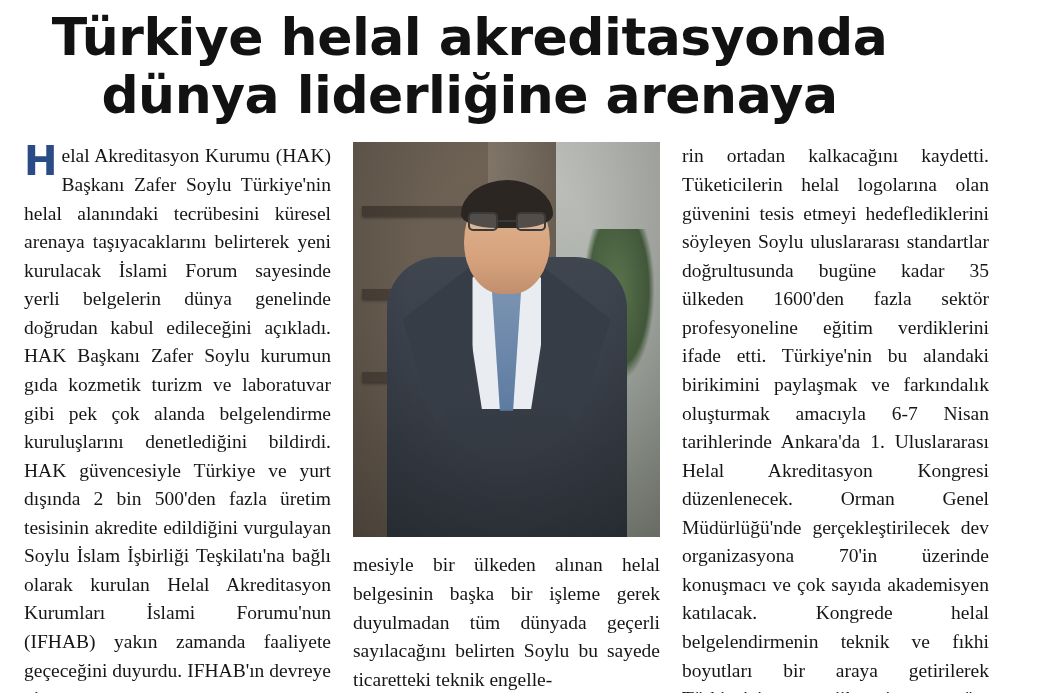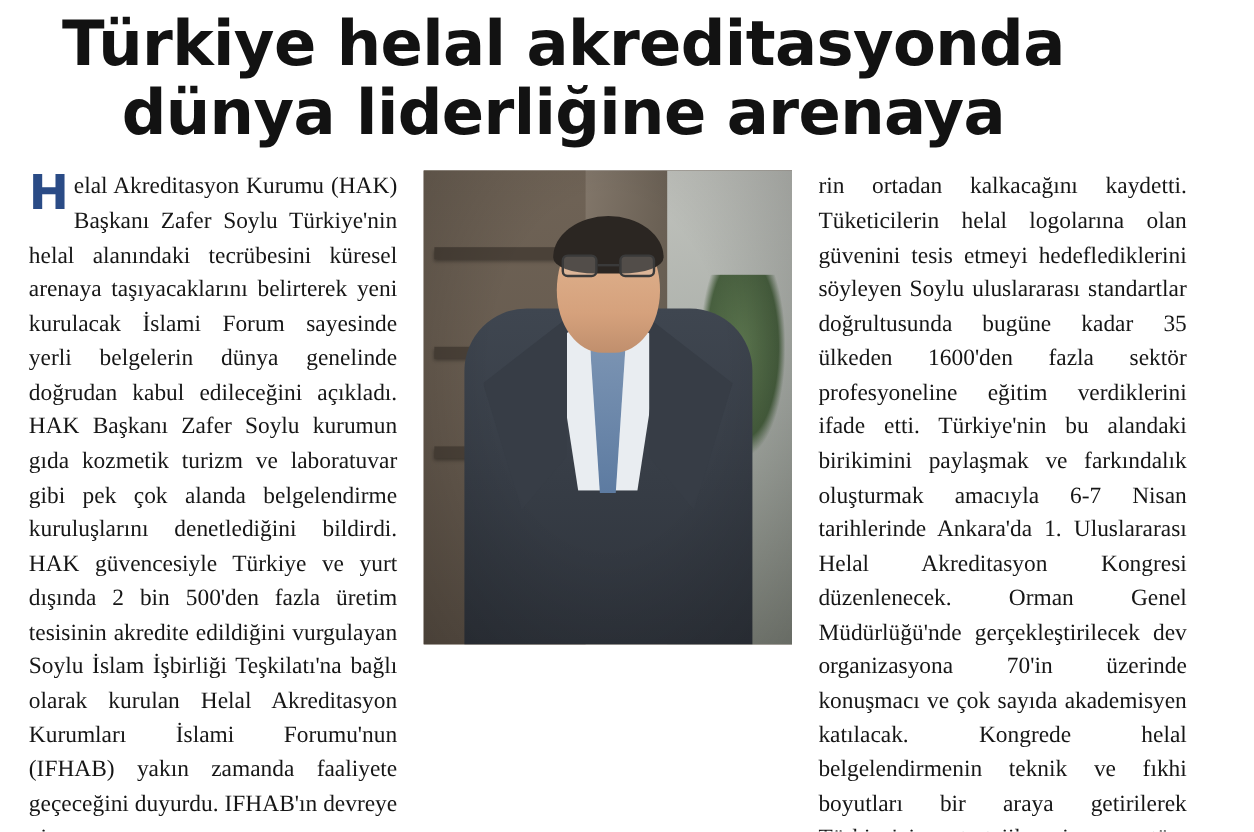--- a/index.html
+++ b/index.html
@@ -235,20 +235,23 @@
           <div class="ph-tie"></div>
           <div class="ph-neck"></div>
           <div class="ph-head"></div>
           <div class="ph-hair"></div>
           <div class="ph-glass-l"></div>
           <div class="ph-glass-r"></div>
           <div class="ph-glass-bridge"></div>
           <div class="ph-vignette"></div>
         </div>
       </div>
+      <div class="body-text">
+        <p>mesiyle bir ülkeden alınan helal belgesinin başka bir işleme gerek duyulmadan tüm dünyada geçerli sayılacağını belirten Soylu bu sayede ticaretteki teknik engelle-</p>
+      </div>
     </div>
 
     <div class="col">
       <div class="body-text">
         <p>rin ortadan kalkacağını kaydetti. Tüketicilerin helal logolarına olan güvenini tesis etmeyi hedeflediklerini söyleyen Soylu uluslararası standartlar doğrultusunda bugüne kadar 35 ülkeden 1600'den fazla sektör profesyoneline eğitim verdiklerini ifade etti. Türkiye'nin bu alandaki birikimini paylaşmak ve farkındalık oluşturmak amacıyla 6-7 Nisan tarihlerinde Ankara'da 1. Uluslararası Helal Akreditasyon Kongresi düzenlenecek. Orman Genel Müdürlüğü'nde gerçekleştirilecek dev organizasyona 70'in üzerinde konuşmacı ve çok sayıda akademisyen katılacak. Kongrede helal belgelendirmenin teknik ve fıkhi boyutları bir araya getirilerek Türkiye'nin stratejik vizyonu tüm dünyaya anlatılacak.</p>
       </div>
     </div>
 
   </div>
 </div>

